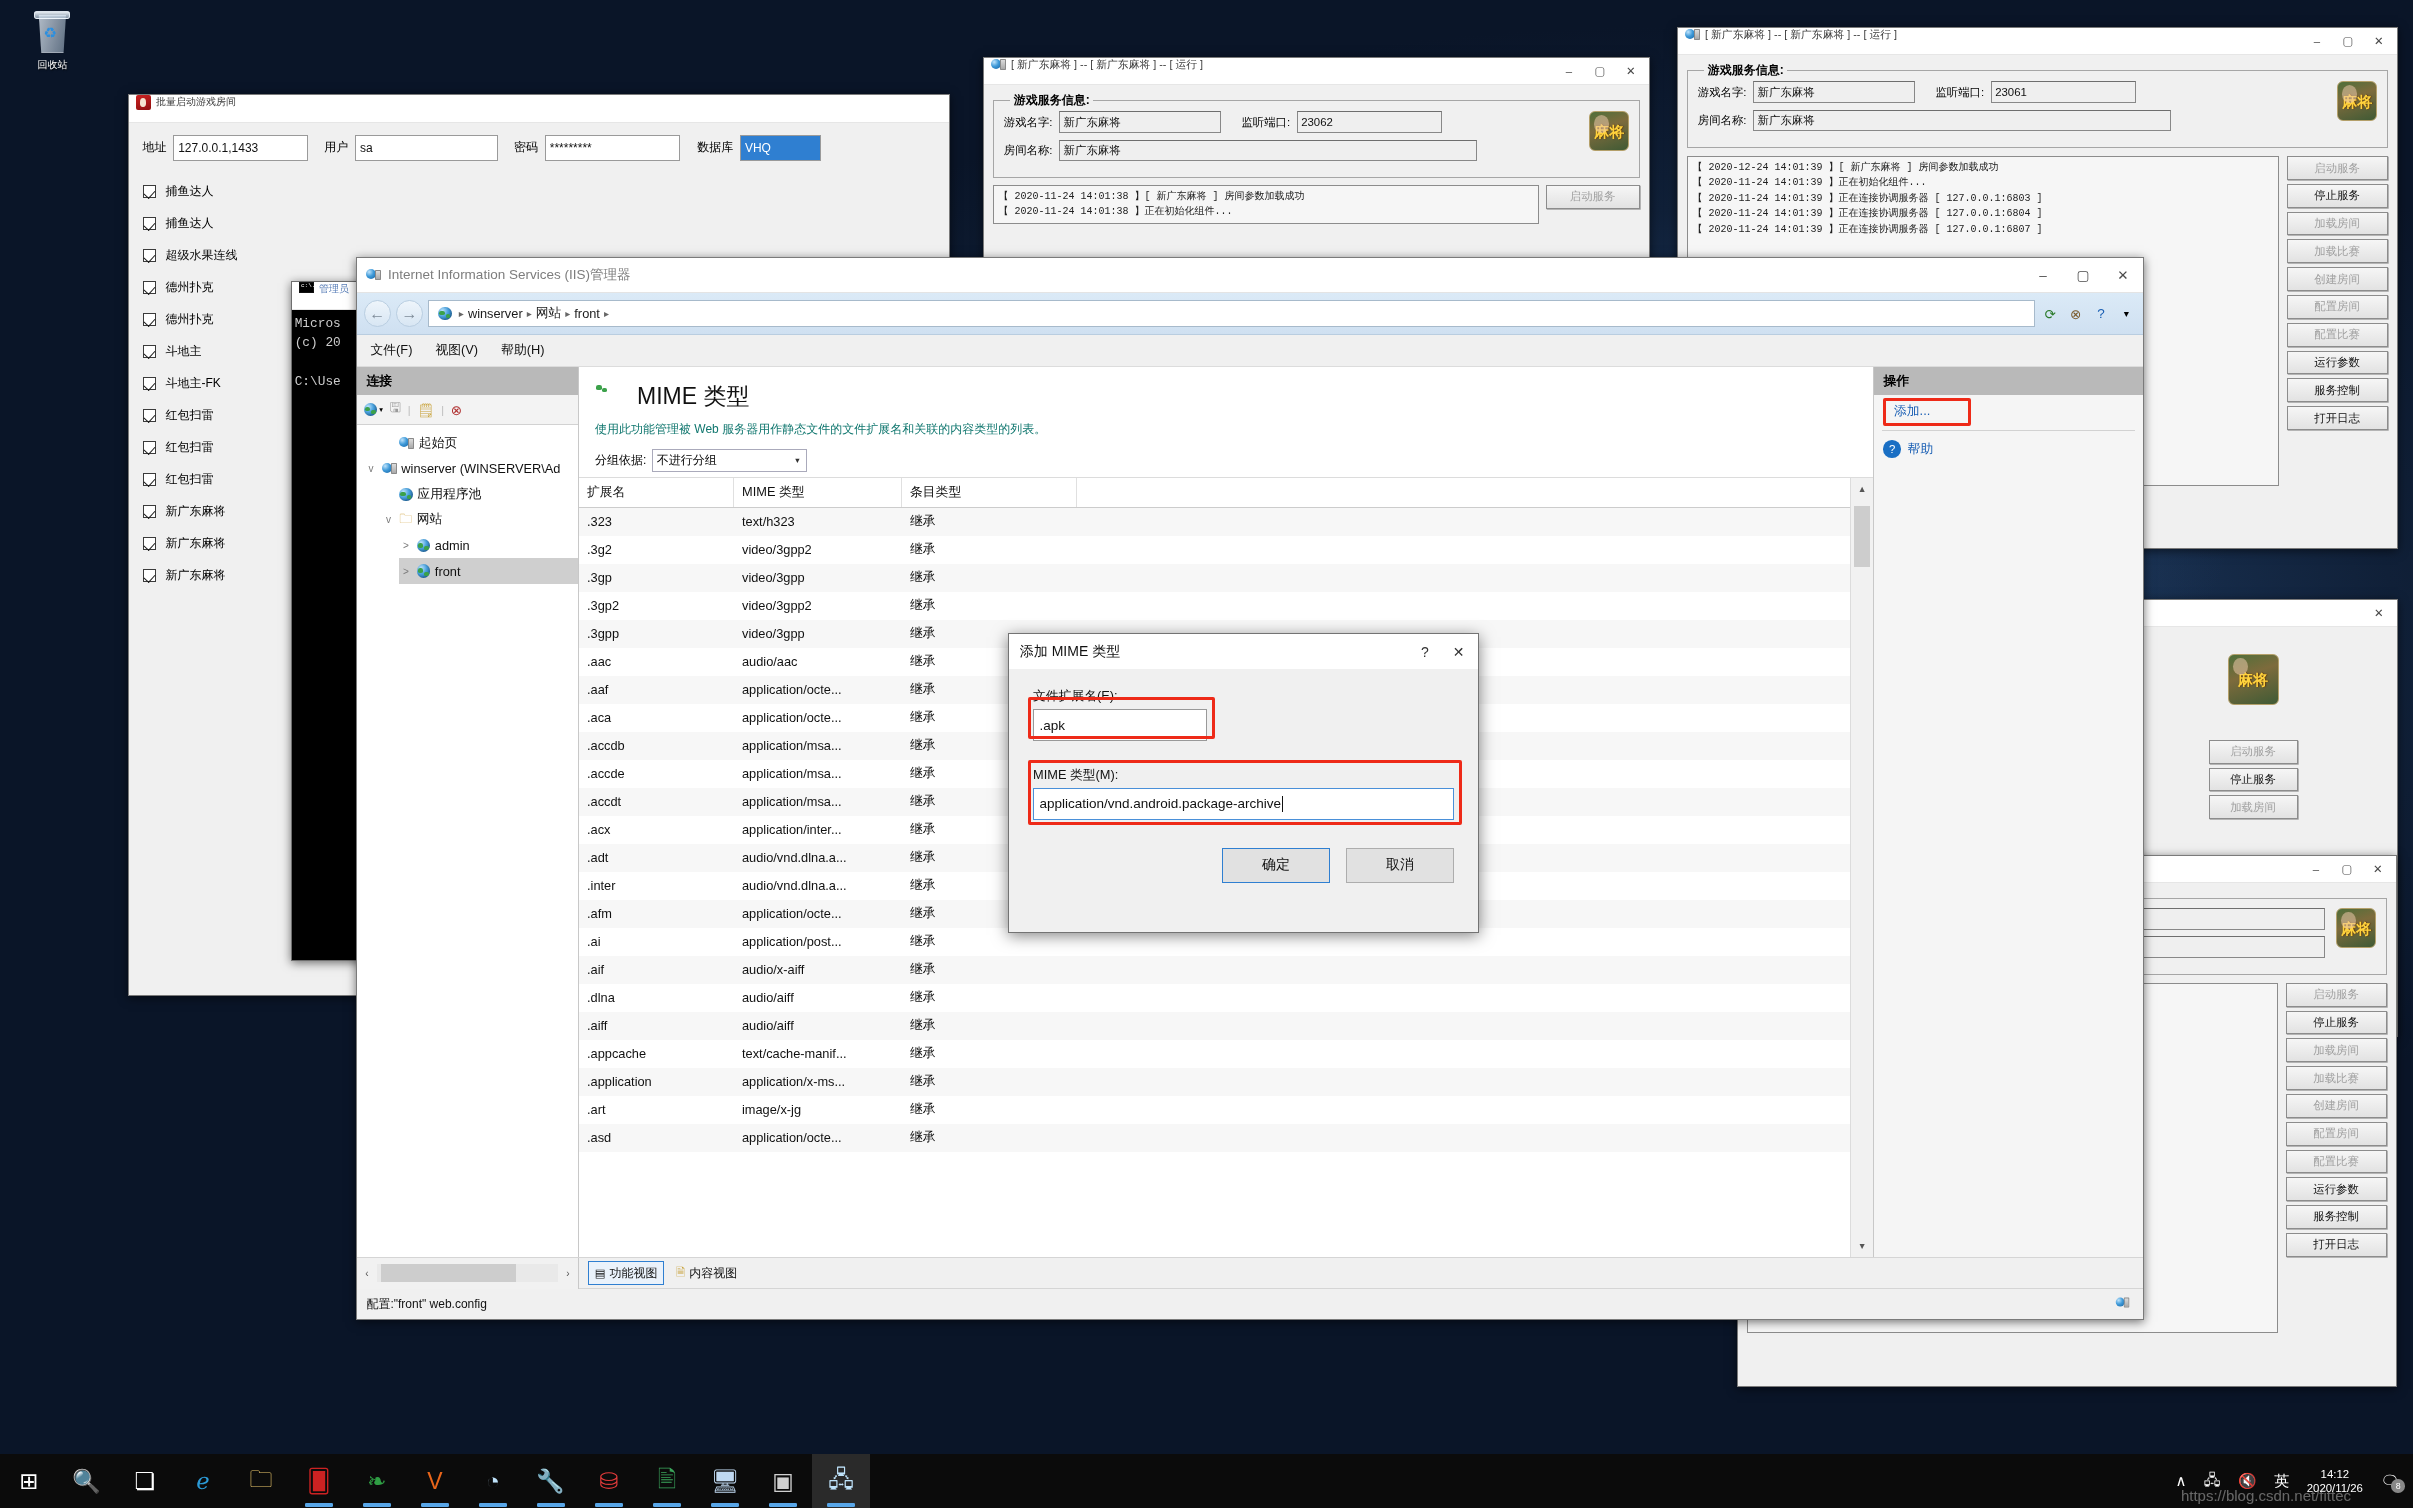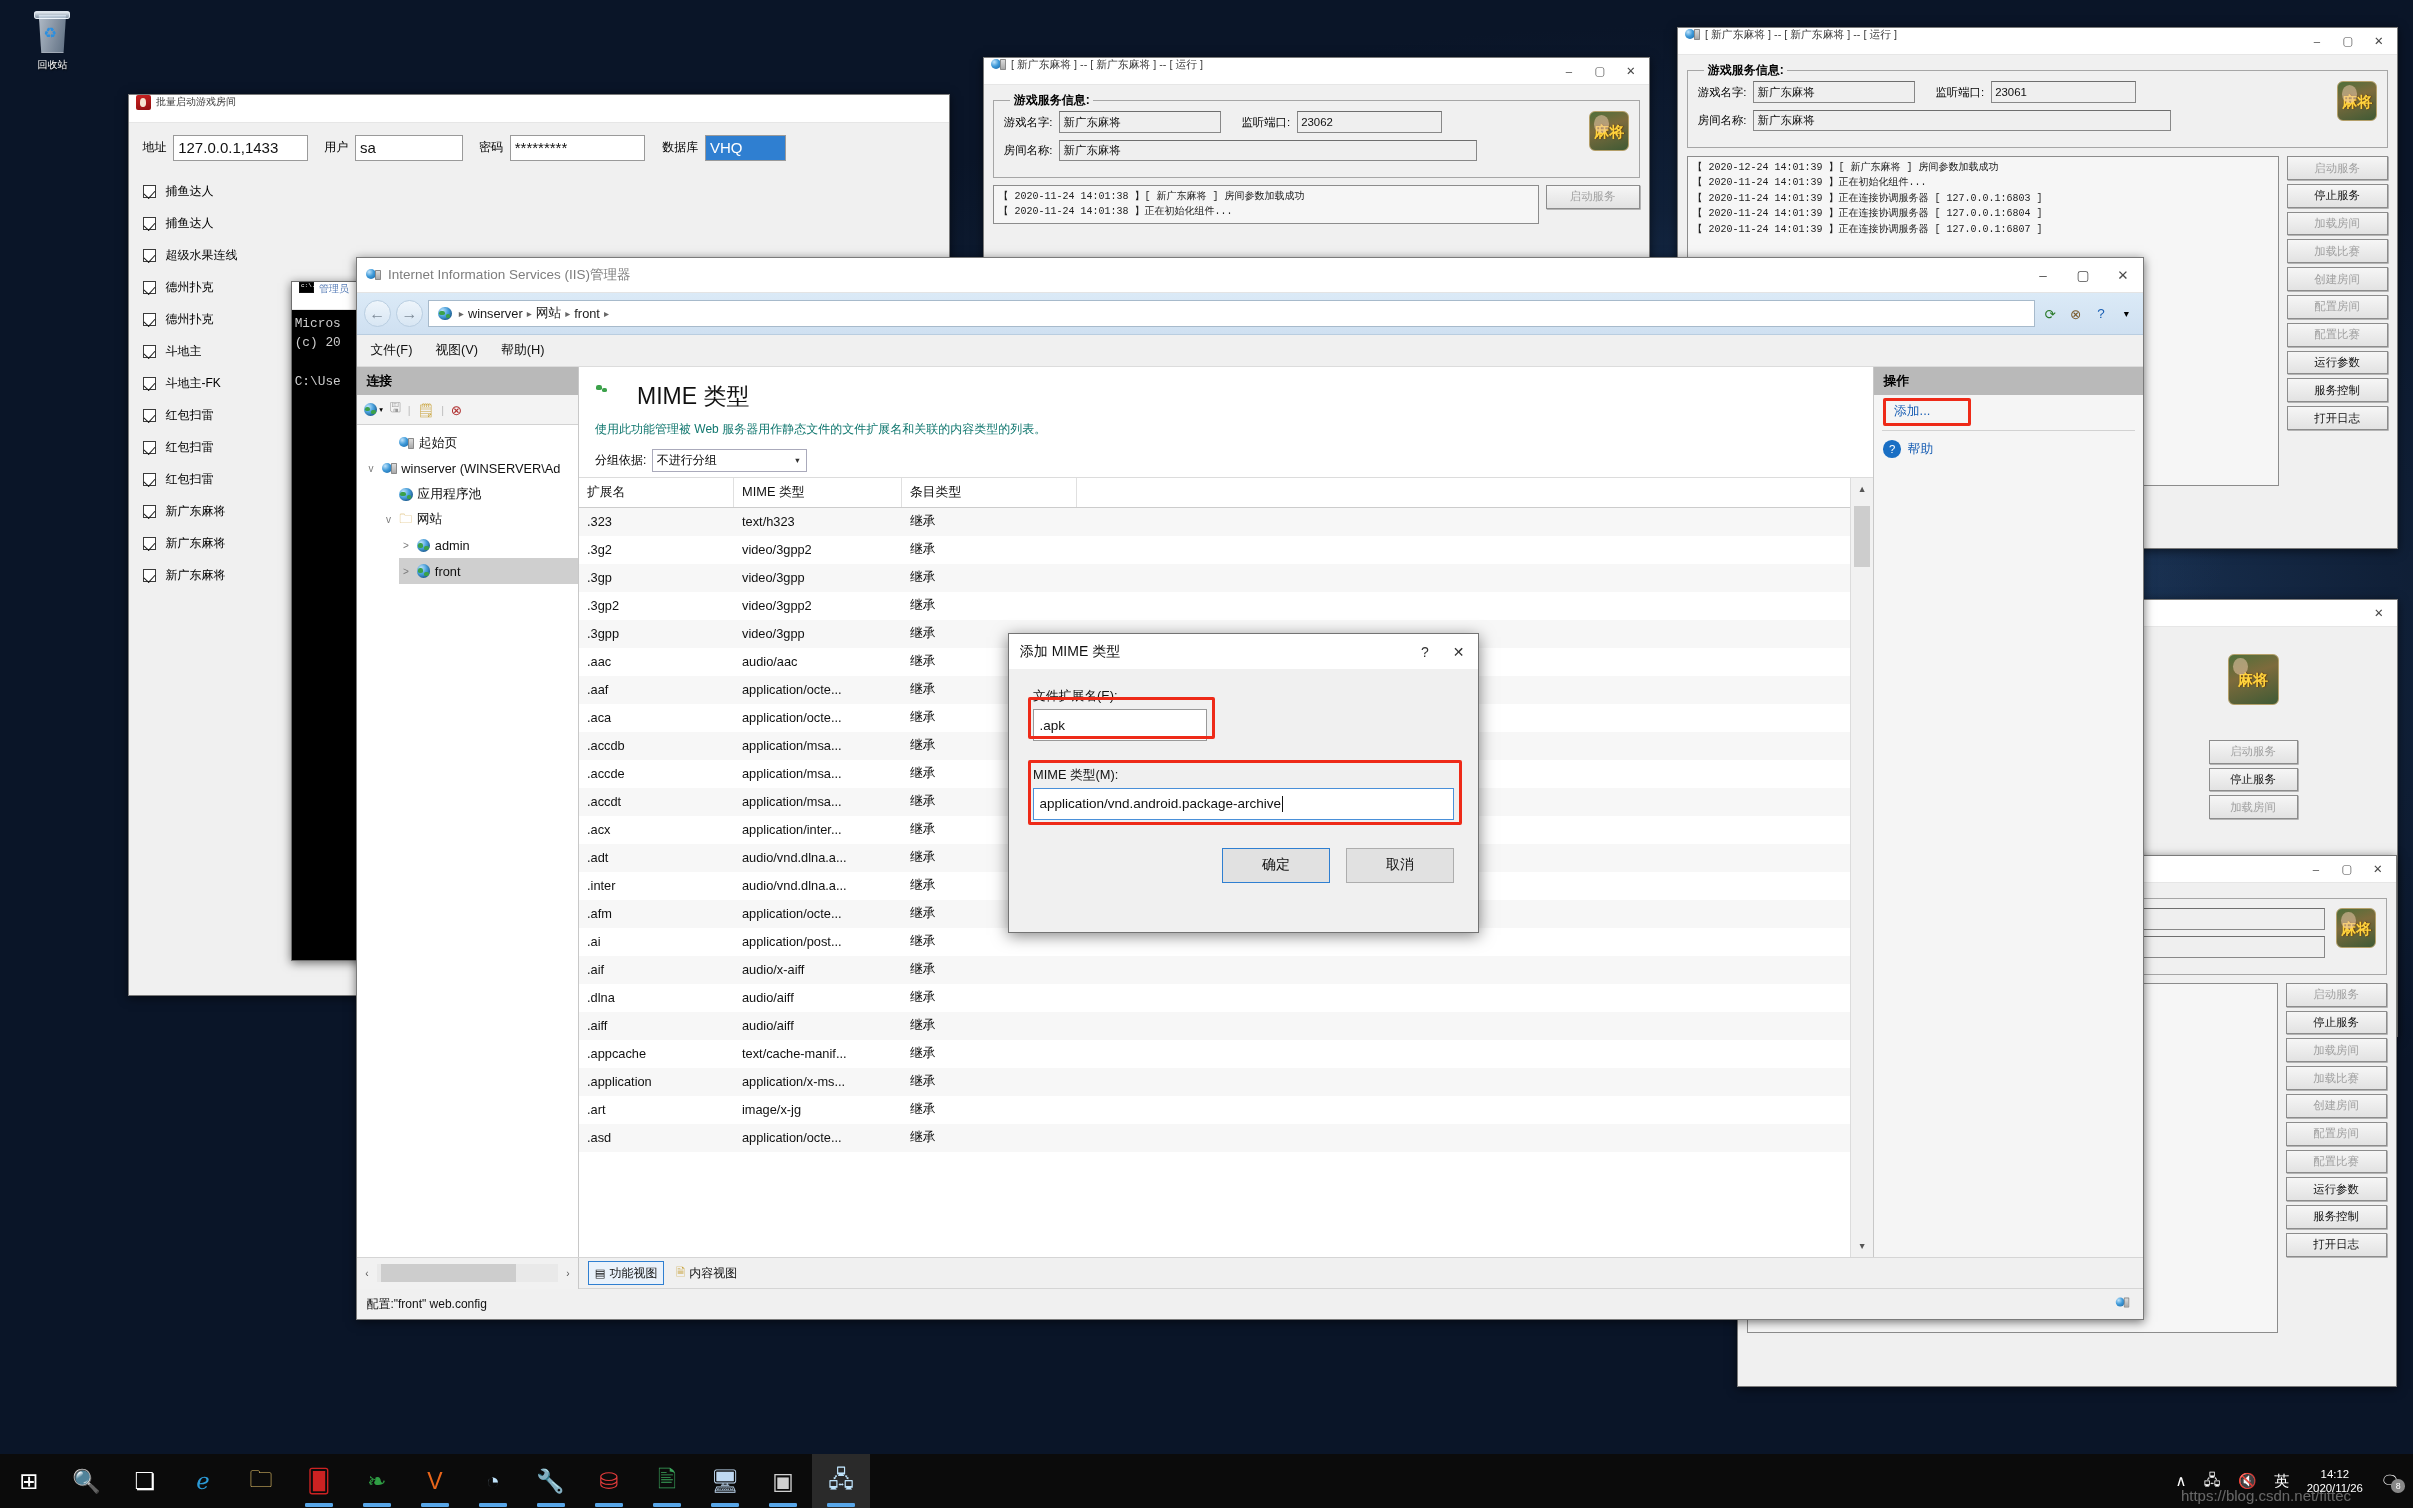--- a/index.html
+++ b/index.html
@@ -60,21 +60,21 @@
   .ic-server .s{ position:absolute; right:0; top:1.3px; width:6px;height:10.8px; background:linear-gradient(180deg,#dcdcdc,#a9a9a9); border:0.7px solid #8a8a8a;border-radius:0.7px;}
 
   
   #win-batch { left:128px; top:94px; width:822px; height:902px; z-index:3; }
   #win-batch .titlebar{ height:28px; }
   .batch-ic{ width:15px;height:15px;border-radius:2px;background:linear-gradient(160deg,#cc2222,#8e0f0f); position:relative;}
   .batch-ic::after{content:"";position:absolute;left:4px;top:2.7px;width:6.7px;height:9.4px;border-radius:50% 50% 45% 45%;background:#f4e3d0;}
   .batch-body{ padding:12px 13.5px; }
   .field-row{ display:flex; align-items:center; gap:6.7px; margin-bottom:15px; }
   .fld-label{ font-size:12px; color:#000; }
-  .fld-input{ border:0.7px solid #9a9a9a; background:#fff; height:25.6px; font-size:15px; padding:1.3px 4px;
+  .fld-input{ border:0.7px solid #9a9a9a; background:#fff; height:25.6px; font-size:12px; padding:1.3px 4px;
               display:flex; align-items:center; color:#111; }
   .chk-row{ display:flex; align-items:center; gap:9.4px; height:32px; }
   .chk-box{ width:13.5px;height:13.5px; border:0.7px solid #3b3b3b; background:#fff; position:relative; }
   .chk-box::after{ content:""; position:absolute; left:2.7px; top:2px; width:6px;height:8.8px;
      border:solid #1b1b1b; border-width:0 1.3px 1.3px 0; transform:rotate(42deg); }
   .chk-label{ font-size:12px; color:#000; }
 
   
   #win-cmd { left:291px; top:281px; width:121px; height:680px; background:#000; border:0.7px solid #6e6e6e; z-index:4;}
   #win-cmd .titlebar{ height:28px; background:#fff; }
@@ -213,21 +213,21 @@
 <div class="win" id="win-batch">
   <div class="titlebar">
     <span class="batch-ic"></span>
     <span class="tb-title">批量启动游戏房间</span>
   </div>
   <div class="batch-body">
     <div class="field-row">
       <span class="fld-label">地址</span>
       <span class="fld-input" style="width:135px">127.0.0.1,1433</span>
       <span class="fld-label" style="margin-left:9.4px">用户</span>
-      <span class="fld-input" style="width:108px">sa</span>
+      <span class="fld-input" style="width:143px">sa</span>
       <span class="fld-label" style="margin-left:9.4px">密码</span>
       <span class="fld-input" style="width:135px">*********</span>
       <span class="fld-label" style="margin-left:10.8px">数据库</span>
       <span class="fld-input" style="width:81px;background:#2f7fd1;color:#fff">VHQ</span>
     </div>
     <div id="batch-games">
         <div class="chk-row">
           <span class="chk-box"></span>
           <span class="chk-label">捕鱼达人</span>
         </div>

